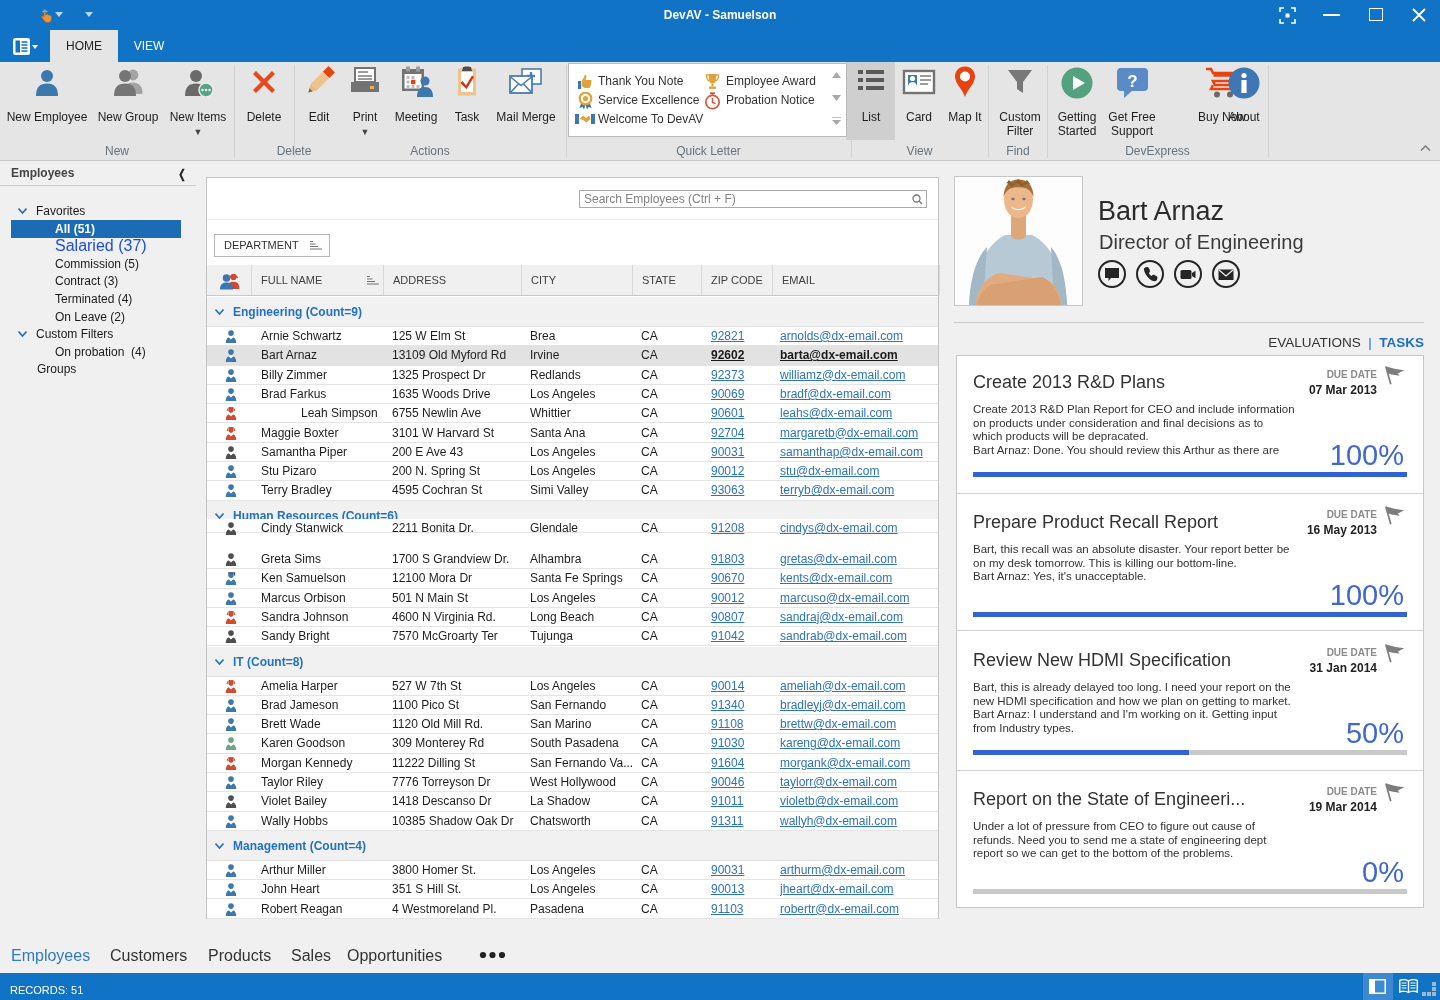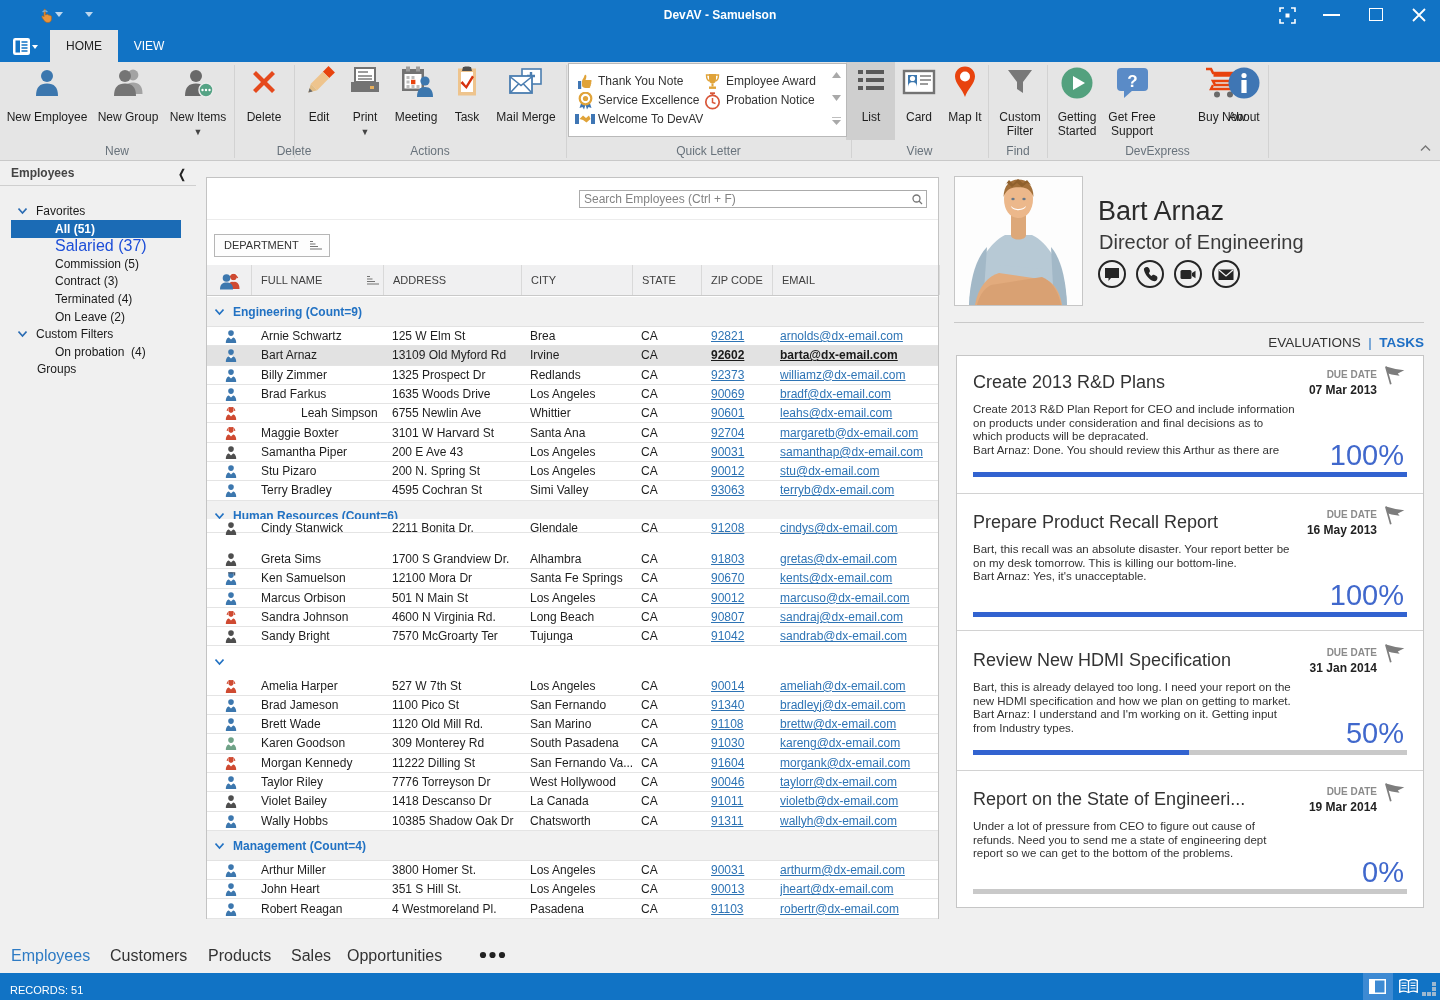--- a/index.html
+++ b/index.html
@@ -635,20 +635,21 @@
         </g>
         <path d="M3.4 6.9 L6 9.6 L8.6 6.9" fill="#fff"></path>
       </svg>
 <div class="dcell" style="left:54px;width:120px;">Sandy Bright</div>
 <div class="dcell" style="left:185px;width:128px;">7570 McGroarty Ter</div>
 <div class="dcell" style="left:323px;width:106px;">Tujunga</div>
 <div class="dcell" style="left:434px;width:60px;">CA</div>
 <div class="dcell" style="left:504px;width:60px;"><span class="dlink">91042</span></div>
 <div class="dcell" style="left:573px;width:158px;"><span class="dlink">sandrab@dx-email.com</span></div>
 </div>
+<div class="grouprow" style="top:468.5px;height:30px;line-height:30px;"><span style="margin-left:26px">IT (Count=8)</span></div>
 <svg class="abs" style="left:8px;top:481px" width="9" height="7">
       <path d="M0.5 0.5 L4.5 5 L8.5 0.5" stroke="#2272c3" stroke-width="1.6" fill="none"></path>
     </svg>
 <div class="drow" style="top:498.5px;height:19.3px;">
 <svg class="abs" style="left:18px;top:3px" width="12" height="13" viewBox="0 0 12 13">
         <g fill="#cf4a31">
           <circle cx="6" cy="3.1" r="2.8"></circle>
           <path d="M0.8 13 C0.8 8.4 3 6.9 6 6.9 C9 6.9 11.2 8.4 11.2 13 Z"></path>
         </g>
         <path d="M3.4 6.9 L6 9.6 L8.6 6.9" fill="#fff"></path>
@@ -742,21 +743,21 @@
 <div class="drow" style="top:614.3px;height:19.3px;">
 <svg class="abs" style="left:18px;top:3px" width="12" height="13" viewBox="0 0 12 13">
         <g fill="#4e4e4e">
           <circle cx="6" cy="3.1" r="2.8"></circle>
           <path d="M0.8 13 C0.8 8.4 3 6.9 6 6.9 C9 6.9 11.2 8.4 11.2 13 Z"></path>
         </g>
         <path d="M3.4 6.9 L6 9.6 L8.6 6.9" fill="#fff"></path>
       </svg>
 <div class="dcell" style="left:54px;width:120px;">Violet Bailey</div>
 <div class="dcell" style="left:185px;width:128px;">1418 Descanso Dr</div>
-<div class="dcell" style="left:323px;width:106px;">La Canada</div>
+<div class="dcell" style="left:323px;width:106px;">La Shadow</div>
 <div class="dcell" style="left:434px;width:60px;">CA</div>
 <div class="dcell" style="left:504px;width:60px;"><span class="dlink">91011</span></div>
 <div class="dcell" style="left:573px;width:158px;"><span class="dlink">violetb@dx-email.com</span></div>
 </div>
 <div class="drow" style="top:633.6px;height:19.3px;">
 <svg class="abs" style="left:18px;top:3px" width="12" height="13" viewBox="0 0 12 13">
         <g fill="#3c77ae">
           <circle cx="6" cy="3.1" r="2.8"></circle>
           <path d="M0.8 13 C0.8 8.4 3 6.9 6 6.9 C9 6.9 11.2 8.4 11.2 13 Z"></path>
         </g>

